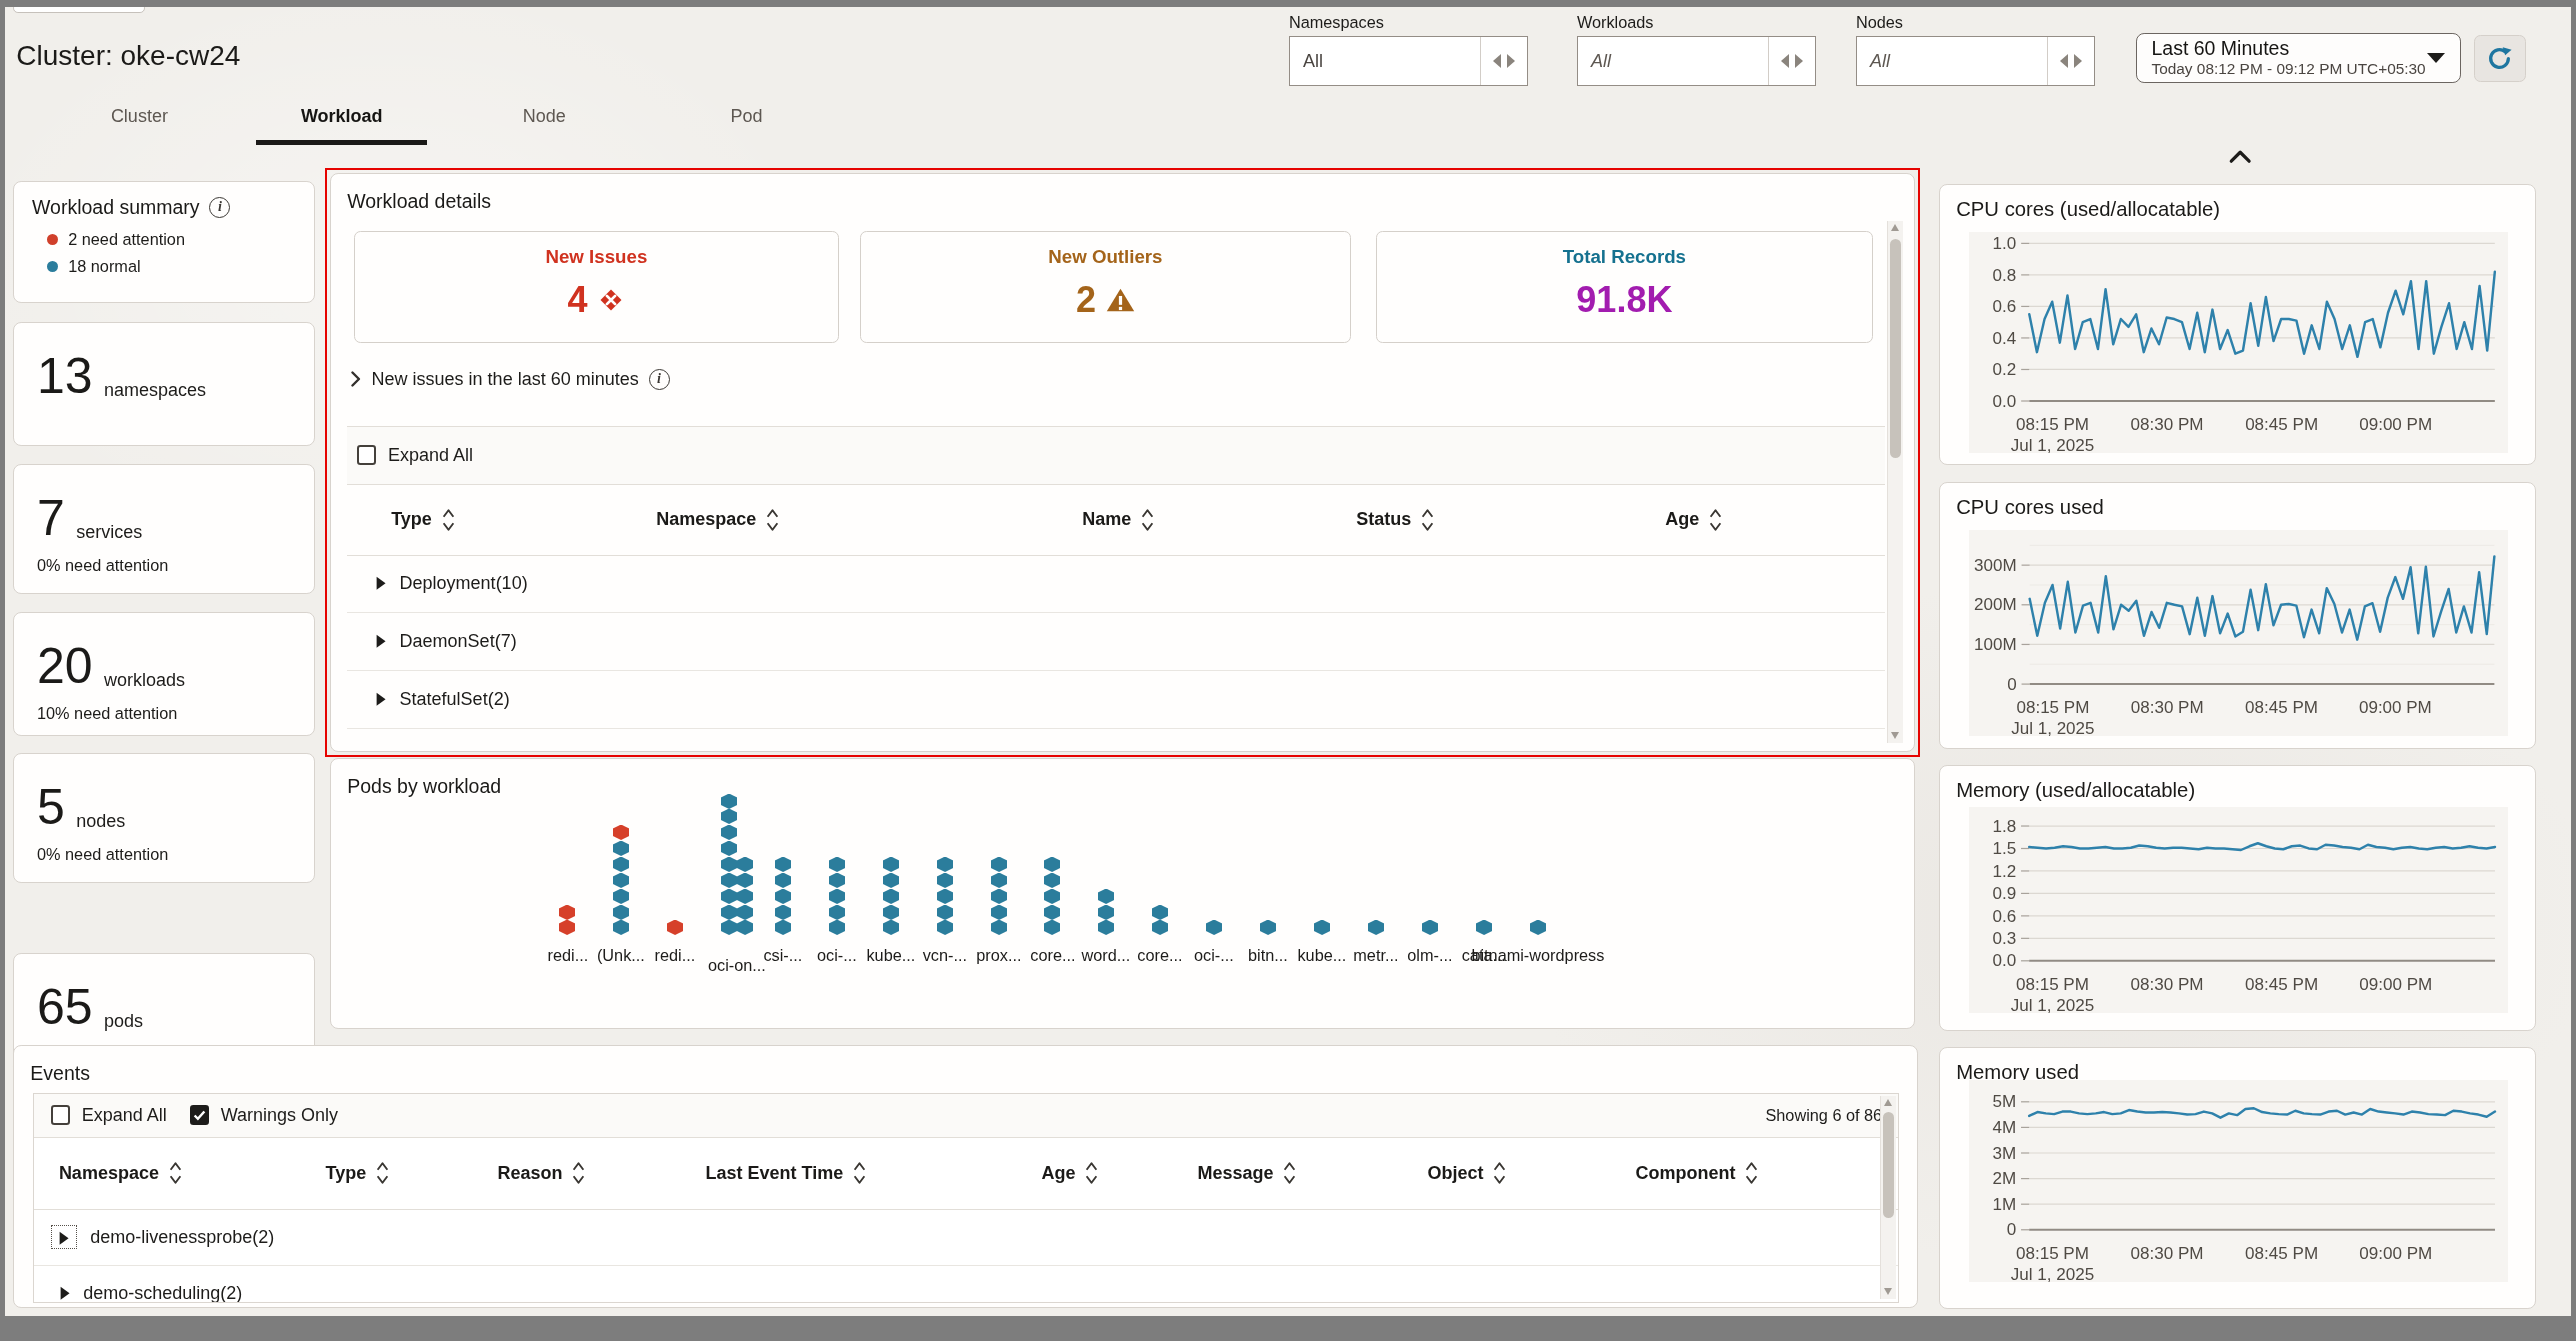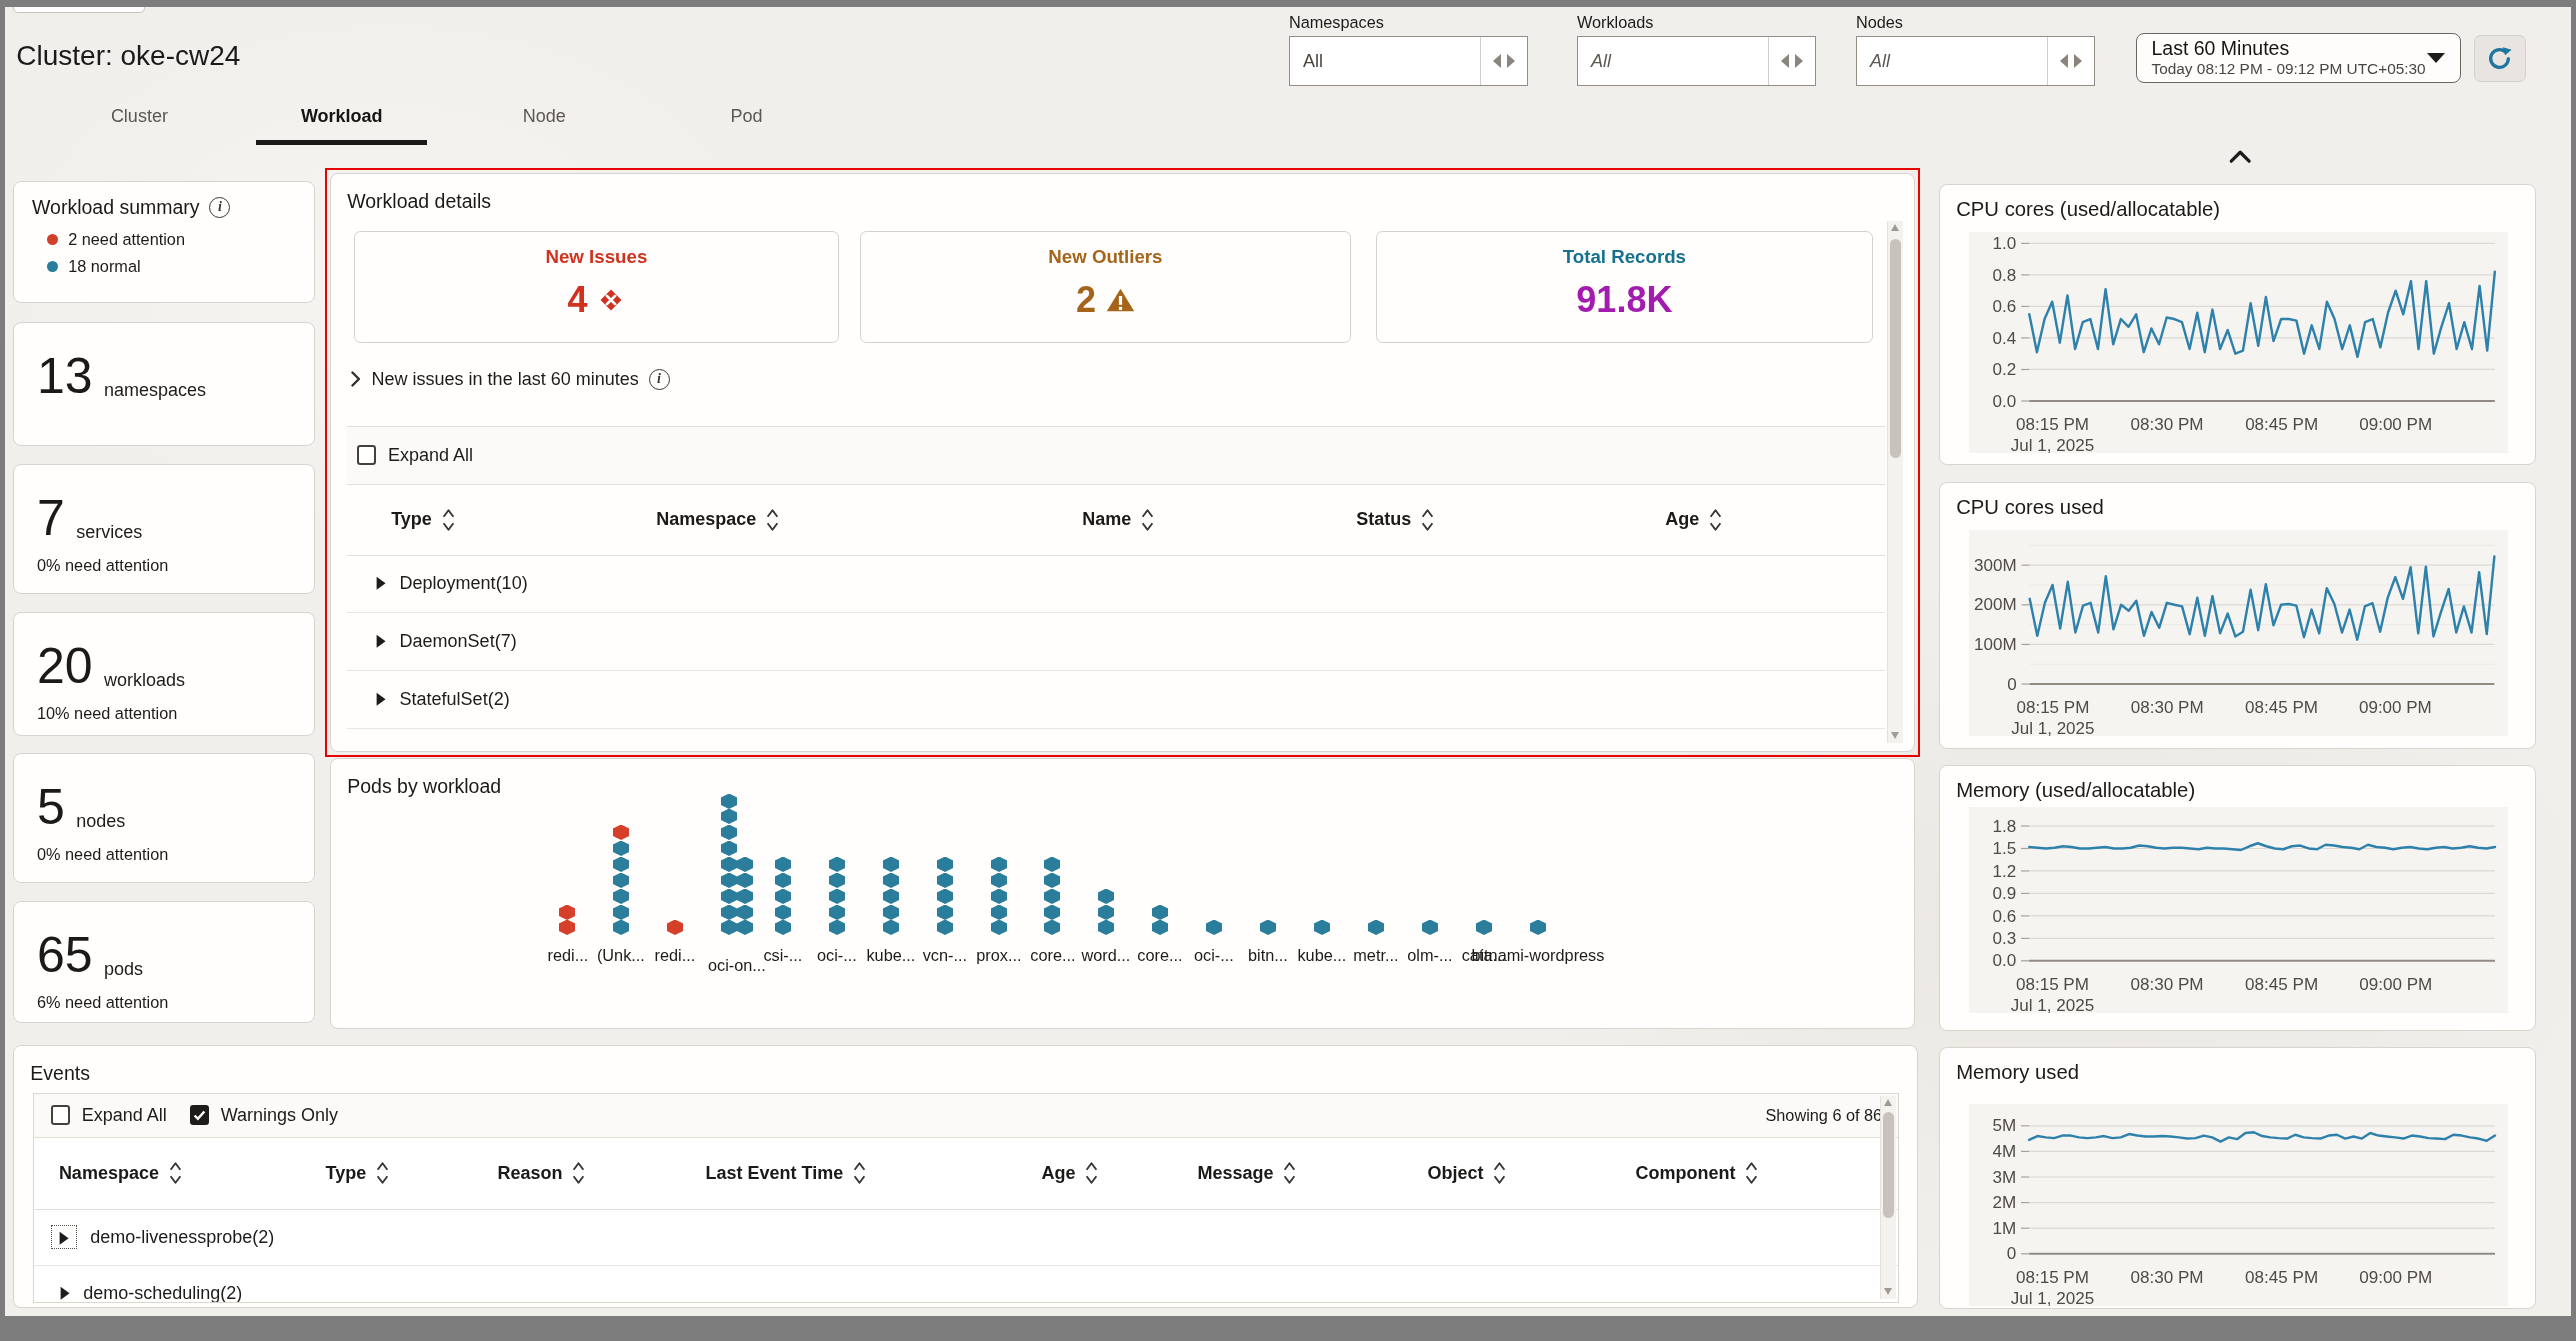--- a/index.html
+++ b/index.html
@@ -221,21 +221,21 @@
         </div>
         <div class="stat-note">10% need attention</div>
       </div>
       <div class="card" style="left: 8.1px; top: 746px; width: 302px; height: 130px;">
         <div class="stat-row">
           <span class="stat-value">5</span>
           <span class="stat-label">nodes</span>
         </div>
         <div class="stat-note">0% need attention</div>
       </div>
-      <div class="card" style="left: 8.1px; top: 894px; width: 302px; height: 122px;">
+      <div class="card" style="left: 8.1px; top: 946px; width: 302px; height: 122px;">
         <div class="stat-row">
           <span class="stat-value">65</span>
           <span class="stat-label">pods</span>
         </div>
         <div class="stat-note">6% need attention</div>
       </div>
     </div>
 
   <div class="red-ring"></div>
   <section class="panel" id="workload-panel" style="left:325px; top:166px; width:1585px; height:579px;">
@@ -635,21 +635,21 @@
             <text x="102.65" y="251" text-anchor="middle" font-size="21px" fill="#4f4a44" font-family="&quot;Liberation Sans&quot;, sans-serif">Jul 1, 2025</text>
             <text x="243.608" y="225" text-anchor="middle" font-size="21px" fill="#4f4a44" font-family="&quot;Liberation Sans&quot;, sans-serif">08:30 PM</text>
             <text x="384.56600000000003" y="225" text-anchor="middle" font-size="21px" fill="#4f4a44" font-family="&quot;Liberation Sans&quot;, sans-serif">08:45 PM</text>
             <text x="524.951" y="225" text-anchor="middle" font-size="21px" fill="#4f4a44" font-family="&quot;Liberation Sans&quot;, sans-serif">09:00 PM</text>
             <polyline points="74.0,49.0 84.4,49.9 94.8,50.8 105.3,49.9 115.7,48.1 126.1,49.0 136.5,50.8 146.9,50.8 157.3,49.9 167.8,49.0 178.2,50.8 188.6,50.8 199.0,49.9 209.4,47.2 219.9,48.1 230.3,49.9 240.7,50.8 251.1,49.9 261.5,49.9 271.9,50.8 282.4,51.8 292.8,49.9 303.2,50.8 313.6,50.8 324.0,51.8 334.5,52.7 344.9,48.1 355.3,44.4 365.7,48.1 376.1,50.8 386.5,51.8 397.0,48.1 407.4,47.2 417.8,50.8 428.2,51.8 438.6,46.2 449.1,47.2 459.5,49.0 469.9,49.9 480.3,51.8 490.7,46.2 501.1,49.0 511.6,49.9 522.0,51.8 532.4,49.9 542.8,49.0 553.2,50.8 563.7,51.8 574.1,49.9 584.5,49.0 594.9,50.8 605.3,49.9 615.7,48.1 626.2,49.9 636.6,50.8 647.0,49.0" fill="none" stroke="#2e81ab" stroke-width="3" stroke-linejoin="round" stroke-linecap="round"></polyline>
           </svg>
         </div>
       </div>
       <div class="panel chart-card" style="left: 1934px; top: 1040px; width: 597px; height: 262px;">
         <div class="chart-title">Memory used</div>
-        <div class="plot" style="top: 56px; width: 539px; height: 202px;">
+        <div class="plot" style="top: 32px; width: 539px; height: 202px;">
           <svg width="539" height="202" viewBox="0 0 663 248">
             <line x1="74" y1="26.59259259259261" x2="647" y2="26.59259259259261" stroke="#dcd8d2" stroke-width="1.5"></line>
             <line x1="64" y1="26.59259259259261" x2="74" y2="26.59259259259261" stroke="#a8a29b" stroke-width="1.5"></line>
             <text x="58" y="33.59259259259261" text-anchor="end" font-size="21px" fill="#4f4a44" font-family="&quot;Liberation Sans&quot;, sans-serif">5M</text>
             <line x1="74" y1="58.07407407407408" x2="647" y2="58.07407407407408" stroke="#dcd8d2" stroke-width="1.5"></line>
             <line x1="64" y1="58.07407407407408" x2="74" y2="58.07407407407408" stroke="#a8a29b" stroke-width="1.5"></line>
             <text x="58" y="65.07407407407408" text-anchor="end" font-size="21px" fill="#4f4a44" font-family="&quot;Liberation Sans&quot;, sans-serif">4M</text>
             <line x1="74" y1="89.55555555555557" x2="647" y2="89.55555555555557" stroke="#dcd8d2" stroke-width="1.5"></line>
             <line x1="64" y1="89.55555555555557" x2="74" y2="89.55555555555557" stroke="#a8a29b" stroke-width="1.5"></line>
             <text x="58" y="96.55555555555557" text-anchor="end" font-size="21px" fill="#4f4a44" font-family="&quot;Liberation Sans&quot;, sans-serif">3M</text>

